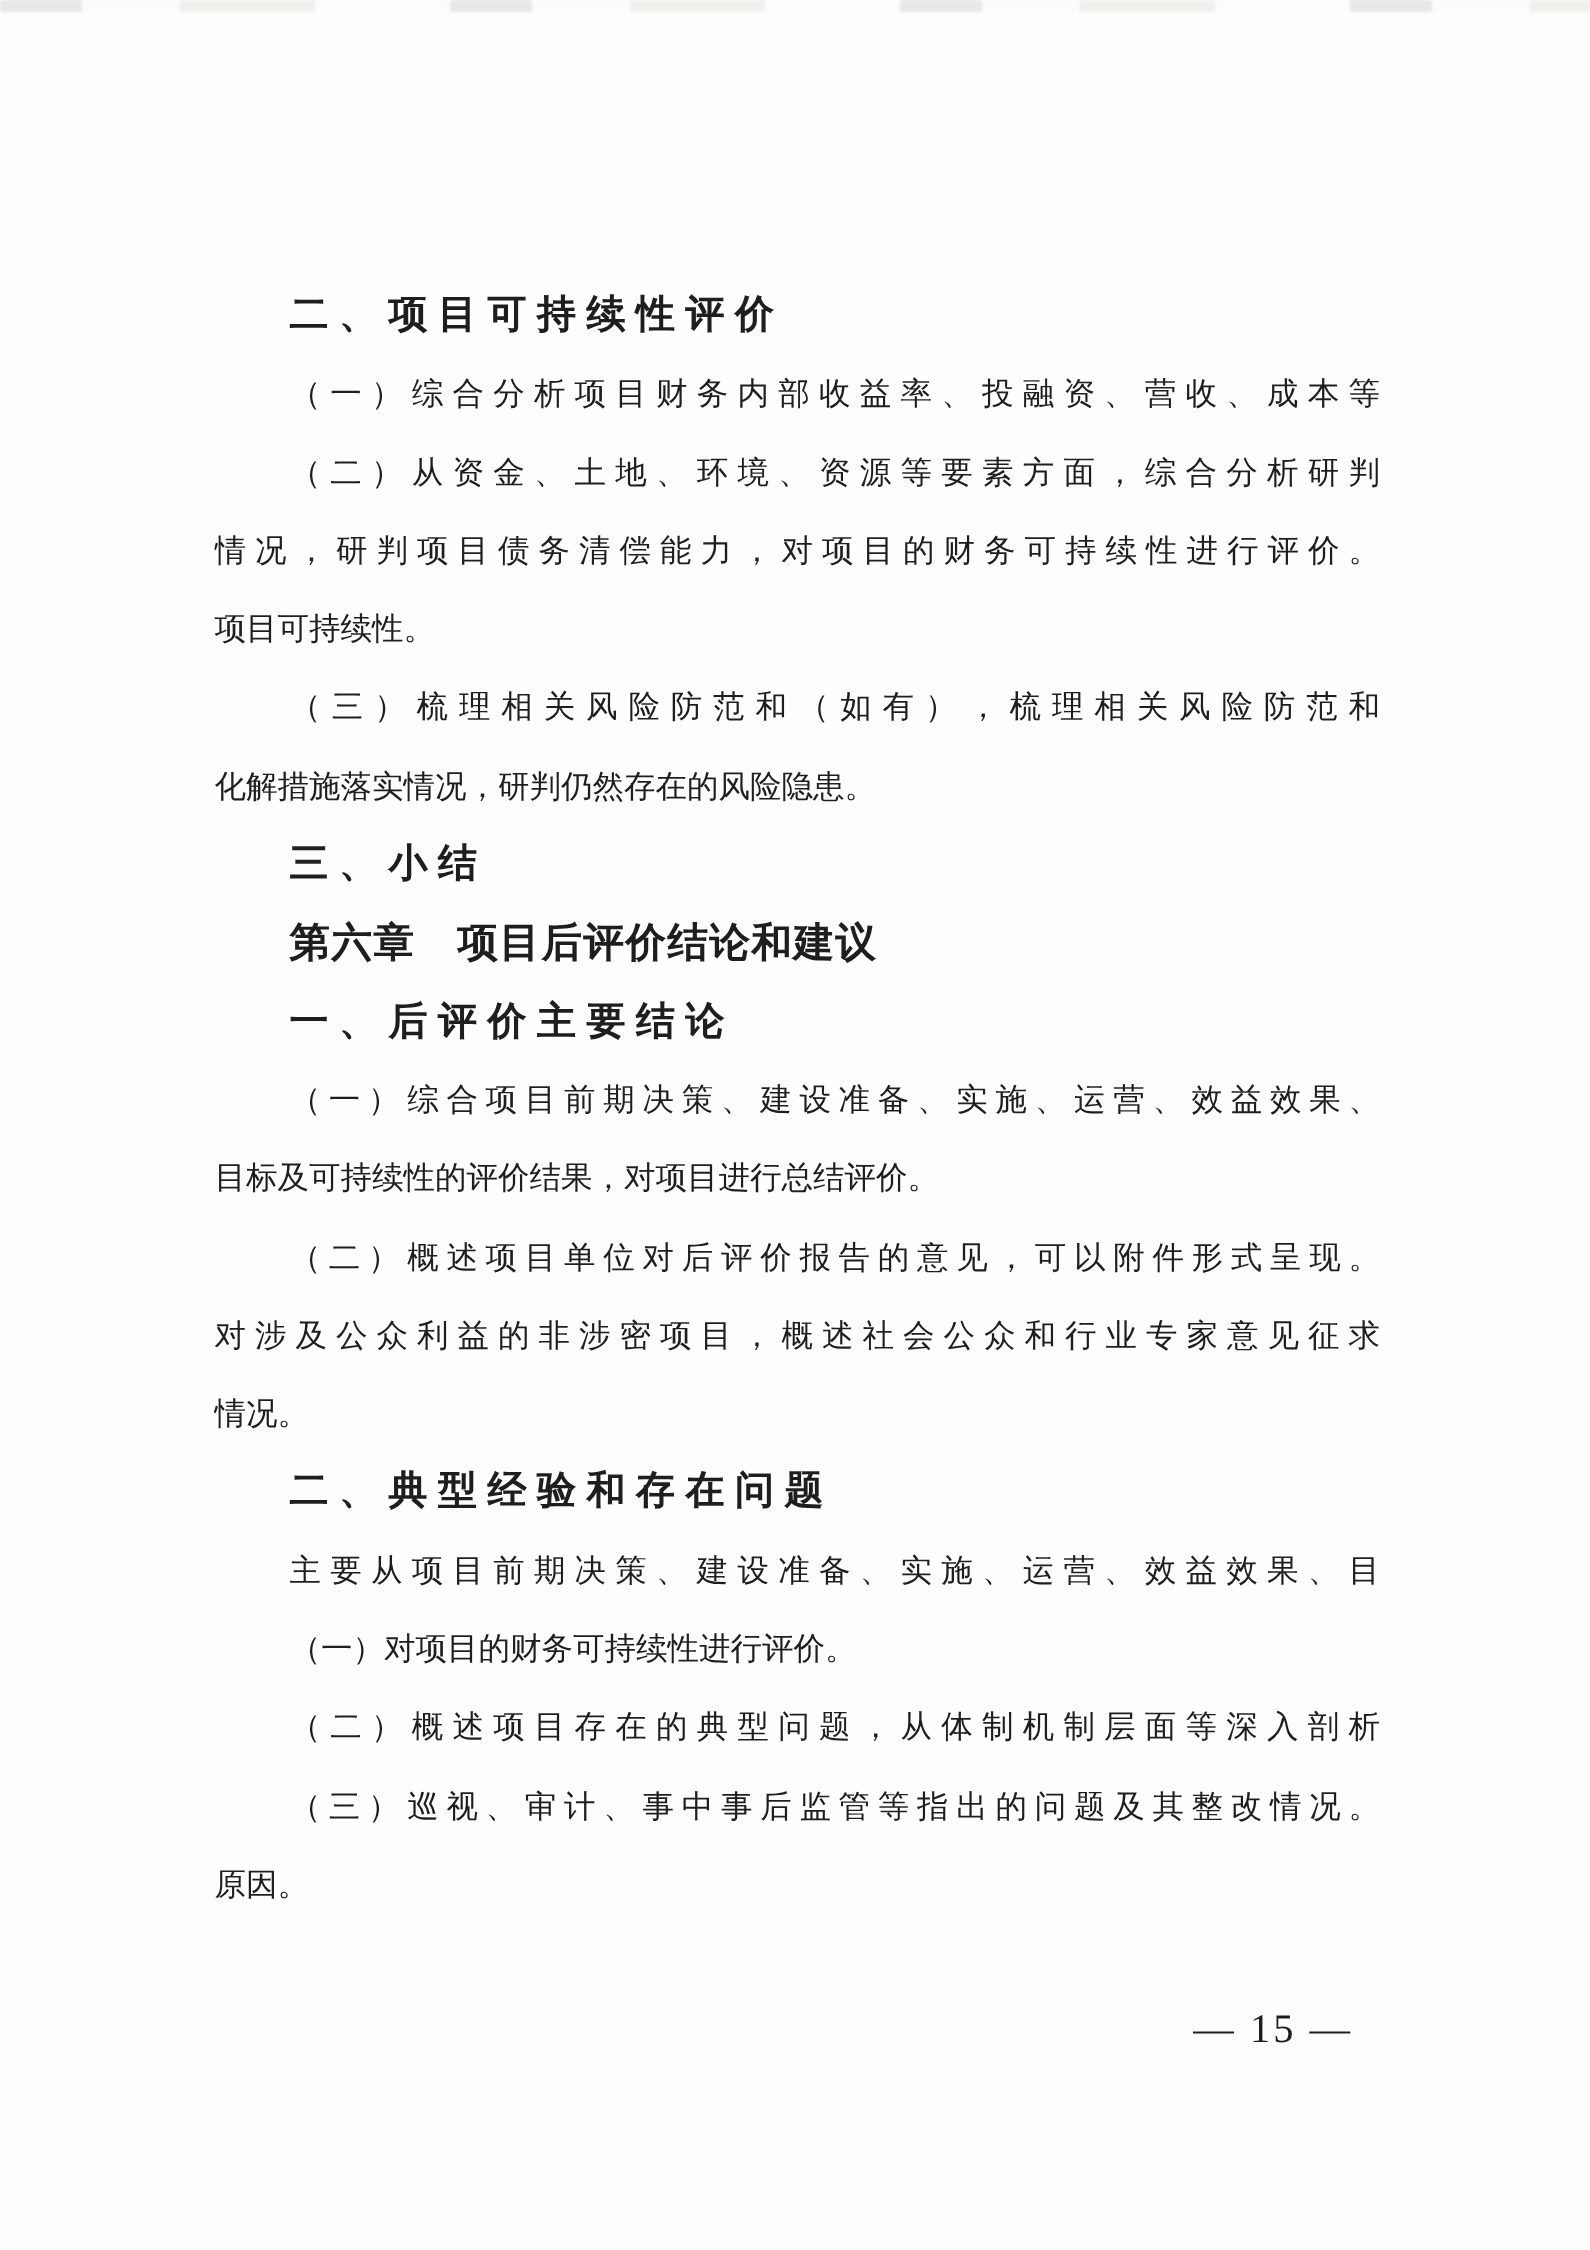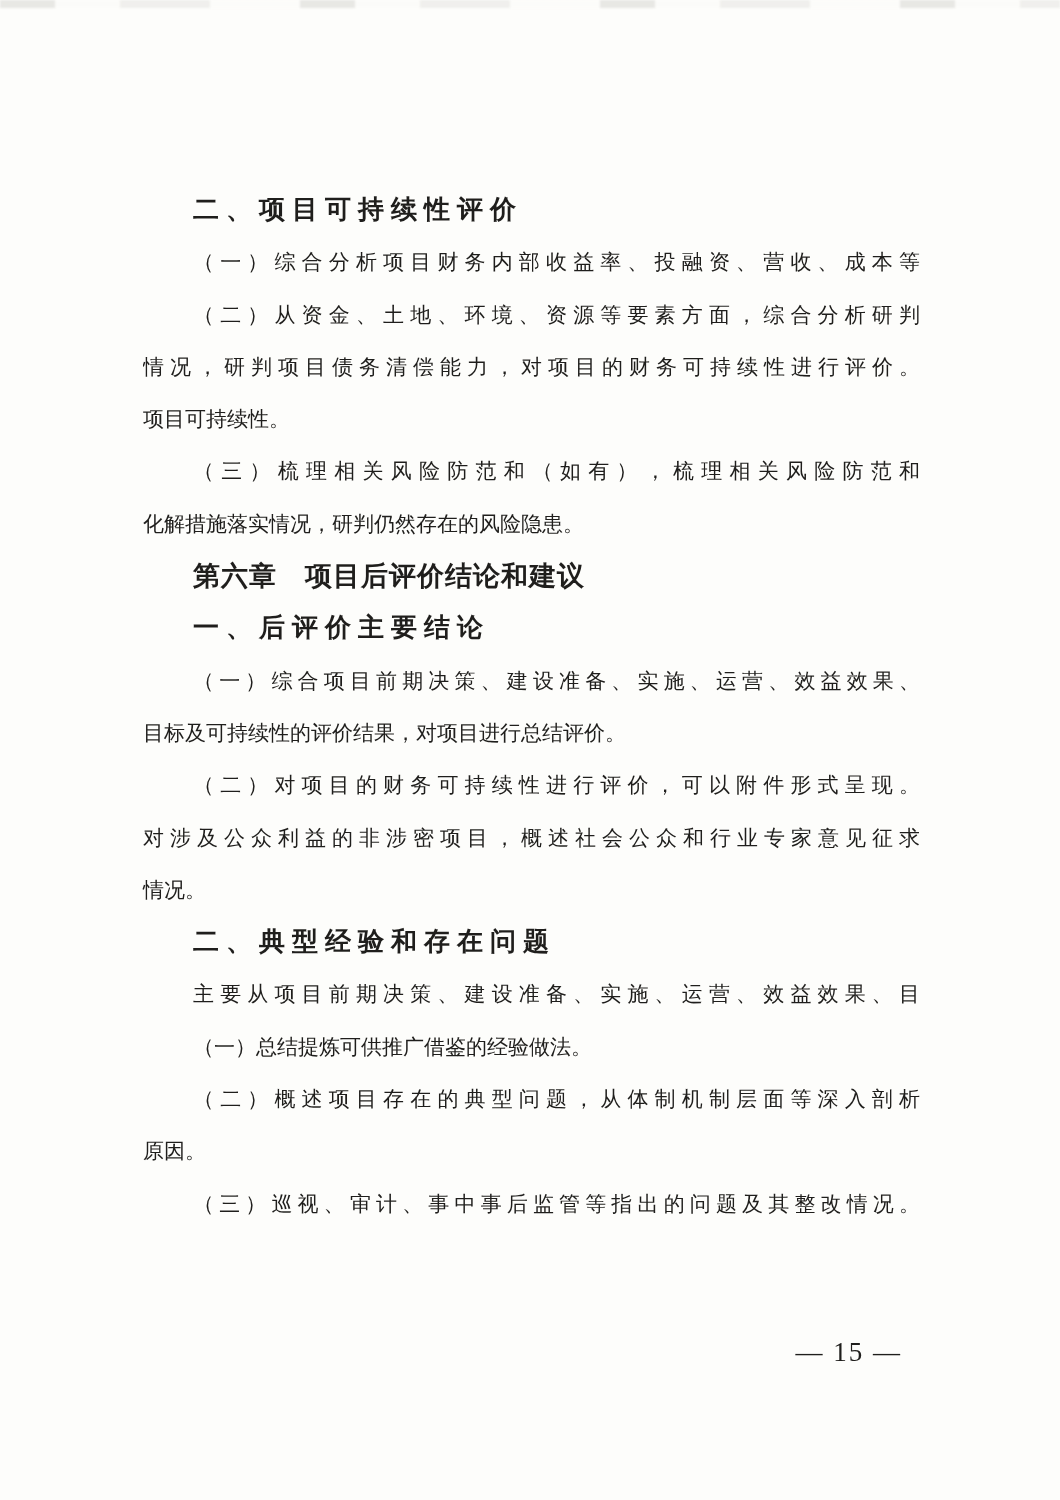--- a/index.html
+++ b/index.html
@@ -81,28 +81,29 @@
 <div class="scan-artifact"></div>
 
 <div class="textblock">
     <div class="line section indent">二、项目可持续性评价</div>
     <div class="line body indent fill">（一）综合分析项目财务内部收益率、投融资、营收、成本等</div>
     <div class="line body indent fill">（二）从资金、土地、环境、资源等要素方面，综合分析研判</div>
     <div class="line body fill">情况，研判项目债务清偿能力，对项目的财务可持续性进行评价。</div>
     <div class="line body">项目可持续性。</div>
     <div class="line body indent fill">（三）梳理相关风险防范和（如有），梳理相关风险防范和</div>
     <div class="line body">化解措施落实情况，研判仍然存在的风险隐患。</div>
+    <div class="line section indent">三、小结</div>
     <div class="line chapter indent">第六章　项目后评价结论和建议</div>
     <div class="line section indent">一、后评价主要结论</div>
     <div class="line body indent fill">（一）综合项目前期决策、建设准备、实施、运营、效益效果、</div>
     <div class="line body">目标及可持续性的评价结果，对项目进行总结评价。</div>
-    <div class="line body indent fill">（二）对项目的财务可持续性进行评价，可以附件形式呈现。</div>
+    <div class="line body indent fill">（二）概述项目单位对后评价报告的意见，可以附件形式呈现。</div>
     <div class="line body fill">对涉及公众利益的非涉密项目，概述社会公众和行业专家意见征求</div>
     <div class="line body">情况。</div>
     <div class="line section indent">二、典型经验和存在问题</div>
     <div class="line body indent fill">主要从项目前期决策、建设准备、实施、运营、效益效果、目</div>
-    <div class="line body indent">（一）总结提炼可供推广借鉴的经验做法。</div>
+    <div class="line body indent">（一）对项目的财务可持续性进行评价。</div>
     <div class="line body indent fill">（二）概述项目存在的典型问题，从体制机制层面等深入剖析</div>
+    <div class="line body indent fill">（三）巡视、审计、事中事后监管等指出的问题及其整改情况。</div>
     <div class="line body">原因。</div>
-    <div class="line body indent fill">（三）巡视、审计、事中事后监管等指出的问题及其整改情况。</div>
   </div>
 
 <div class="page-number">— 15 —</div>
 
 </body></html>

